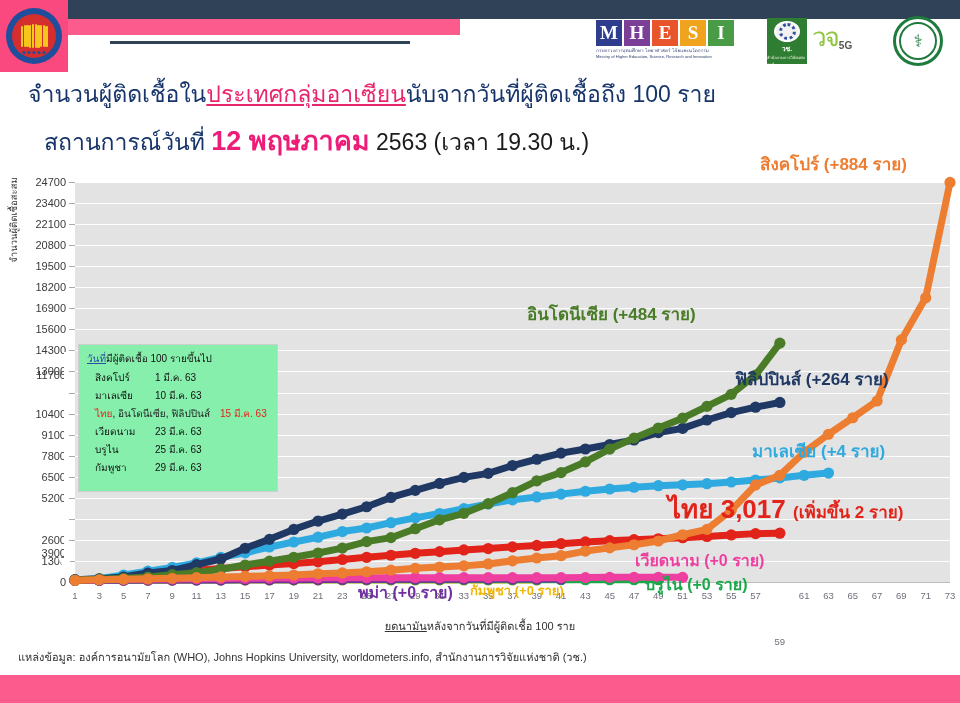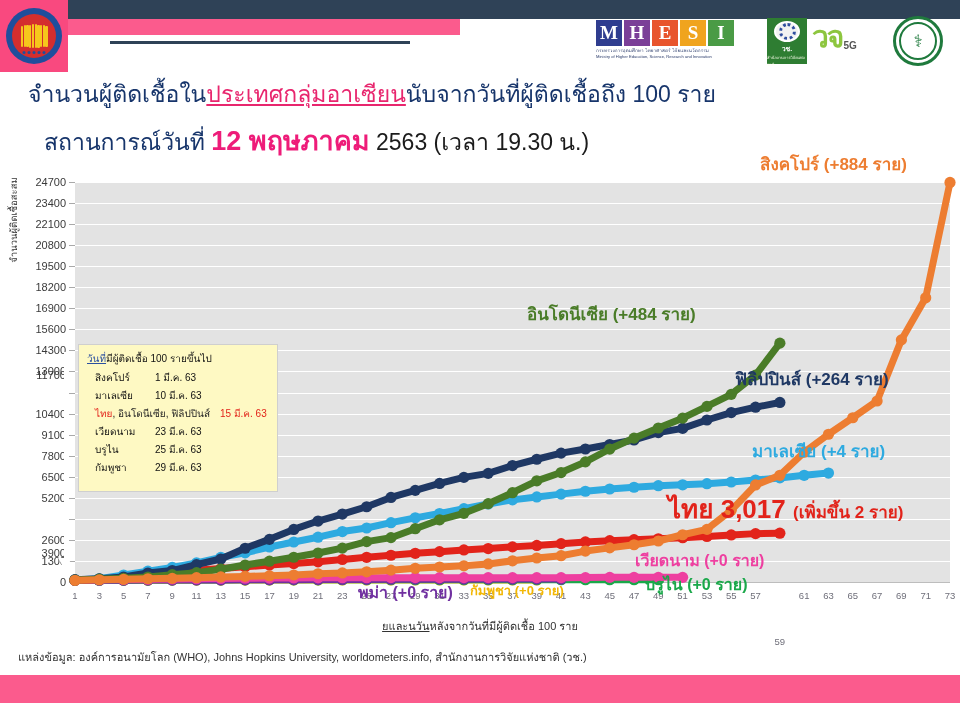--- a/index.html
+++ b/index.html
@@ -41,21 +41,21 @@
   .nrct { position:absolute; left:767px; top:18px; width:40px; height:46px; background:#2e7d32;
           display:flex; flex-direction:column; align-items:center; justify-content:flex-start;
           padding-top:3px; z-index:6; }
   .nrct-circle { width:26px; height:26px; border-radius:50%; background:#f2f2f2; border:2px solid #fff;
                  display:flex; align-items:center; justify-content:center; }
   .nrct-gear { width:17px; height:17px; border-radius:50%; border:3px dotted #2f4e9e; }
   .nrct-txt { font-size:7px; color:#fff; font-weight:bold; margin-top:1px; }
   .nrct-txt2 { font-size:4px; color:#ffe; }
 
   .vijai5g { position:absolute; left:812px; top:22px; z-index:6; display:flex; align-items:flex-end; }
-  .vijai-glyph { font-size:30px; color:#8dc63f; font-weight:bold; font-family:"DejaVu Sans", sans-serif;
+  .vijai-glyph { font-size:26px; color:#8dc63f; font-weight:normal; font-family:"DejaVu Sans", sans-serif;
                  line-height:30px; letter-spacing:-2px; }
   .vijai-5g { font-size:10px; color:#555; font-weight:bold; margin-left:1px; margin-bottom:1px; }
 
   .moph { position:absolute; left:893px; top:16px; width:50px; height:50px; border-radius:50%;
           background:#fff; border:3px solid #1f7a3d; display:flex; align-items:center;
           justify-content:center; z-index:6; overflow:hidden; }
   .moph-i { width:38px; height:38px; border-radius:50%; border:2px solid #1f7a3d;
             display:flex; align-items:center; justify-content:center; color:#1f7a3d;
             font-size:17px; font-weight:bold; }
 
@@ -76,21 +76,21 @@
   .yaxis-title { position:absolute; left:6px; top:300px; font-size:9.5px; color:#333;
                  transform:rotate(-90deg); transform-origin:left top; white-space:nowrap;
                  width:160px; text-align:center; }
 
   .xtick { position:absolute; font-size:9.5px; color:#6f6f7a; transform:translateX(-50%);
            white-space:nowrap; }
 
   svg.series { position:absolute; left:0; top:0; width:960px; height:703px; pointer-events:none; }
 
   
-  .legendbox { position:absolute; left:78px; top:344px; width:200px; height:148px; background:#fef9c3;
+  .legendbox { position:absolute; left:78px; top:344px; width:200px; height:148px; background:#86efac;
                border:1px solid #cfcfcf; padding:6px 8px; }
   .legendbox .lhead { font-size:10px; color:#111; margin-bottom:4px; }
   .legendbox .lhead u { color:#2a4fa0; }
   .lrow { display:flex; font-size:10px; color:#111; margin-top:3px; }
   .lrow .c1 { width:68px; padding-left:8px; }
   .lrow .c2 { }
   .lrow.red .c1, .lrow.red .c2 { color:#e2231a; }
   .lrow.red .c1 { width:auto; padding-right:10px; }
   .lrow.red .c1 b { color:#222; font-weight:normal; }
 
@@ -619,18 +619,18 @@
   <div class="slabel l-id">อินโดนีเซีย (+484 ราย)</div>
   <div class="slabel l-ph">ฟิลิปปินส์ (+264 ราย)</div>
   <div class="slabel l-my">มาเลเซีย (+4 ราย)</div>
   <div class="slabel l-th"><span>ไทย 3,017 </span><span class="sm">(เพิ่มขึ้น 2 ราย)</span></div>
   <div class="slabel l-vn">เวียดนาม (+0 ราย)</div>
   <div class="slabel l-bn">บรูไน (+0 ราย)</div>
   <div class="slabel l-mm">พม่า (+0 ราย)</div>
   <div class="slabel l-kh">กัมพูชา (+0 ราย)</div>
 
   <div class="xaxis-title">
-    <u>ยและนวัน</u><span>หลังจากวันที่มีผู้ติดเชื้อ 100 ราย</span>
+    <u>ยดนามัน</u><span>หลังจากวันที่มีผู้ติดเชื้อ 100 ราย</span>
   </div>
   <div class="source">แหล่งข้อมูล: องค์การอนามัยโลก (WHO), Johns Hopkins University, worldometers.info, สำนักงานการวิจัยแห่งชาติ (วช.)</div>
   <div class="footer-band"></div>
 
 </div>
 
 </body></html>

